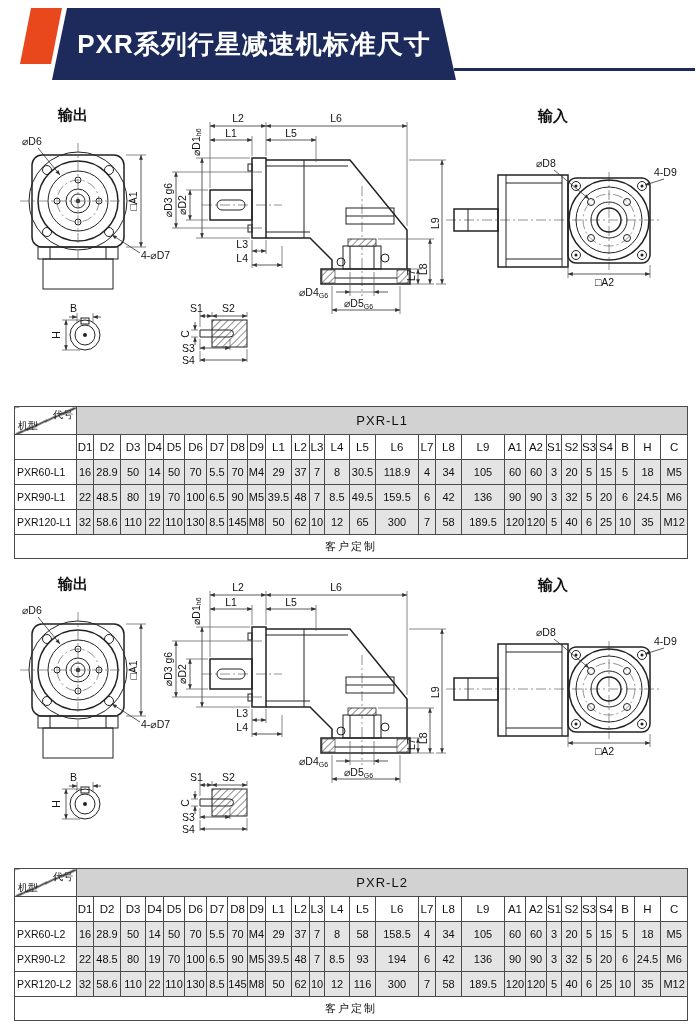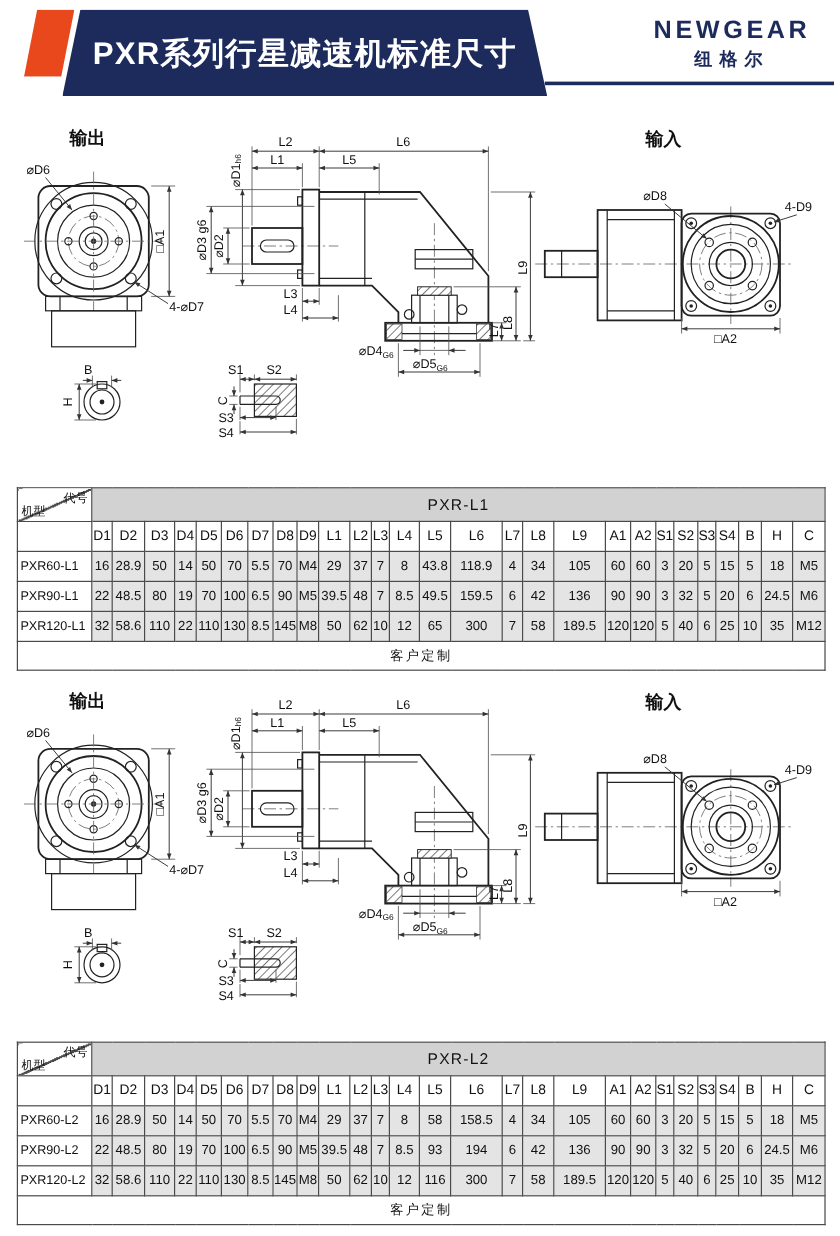--- a/index.html
+++ b/index.html
@@ -44,24 +44,20 @@
 </head>
 <body>
 
 <div class="page">
 
   <div class="banner">
     <div class="red-slab"></div>
     <div class="navy-slab">
       <span class="t">PXR系列行星减速机标准尺寸</span>
     </div>
-    <div class="logo">
-      <div class="en">NEWGEAR</div>
-      <div class="cn">纽格尔</div>
-    </div>
     <div class="brand-line"></div>
   </div>
 
   <svg class="dwg" style="top:88px" width="672" height="310" viewBox="0 0 672 310">
     <defs>
       <marker id="ar" viewBox="0 0 10 10" refX="10" refY="5" markerWidth="8" markerHeight="6" orient="auto-start-reverse">
         <path d="M0 1L10 5L0 9Z" fill="#333"></path>
       </marker>
       <pattern id="hx" width="5" height="5" patternUnits="userSpaceOnUse" patternTransform="rotate(45)">
         <rect width="5" height="5" fill="#fff"></rect>
@@ -350,21 +346,21 @@
             <td>14</td>
             <td>50</td>
             <td>70</td>
             <td>5.5</td>
             <td>70</td>
             <td>M4</td>
             <td>29</td>
             <td>37</td>
             <td>7</td>
             <td>8</td>
-            <td>43.8</td>
+            <td>30.5</td>
             <td>118.9</td>
             <td>4</td>
             <td>34</td>
             <td>105</td>
             <td>60</td>
             <td>60</td>
             <td>3</td>
             <td>20</td>
             <td>5</td>
             <td>15</td>

